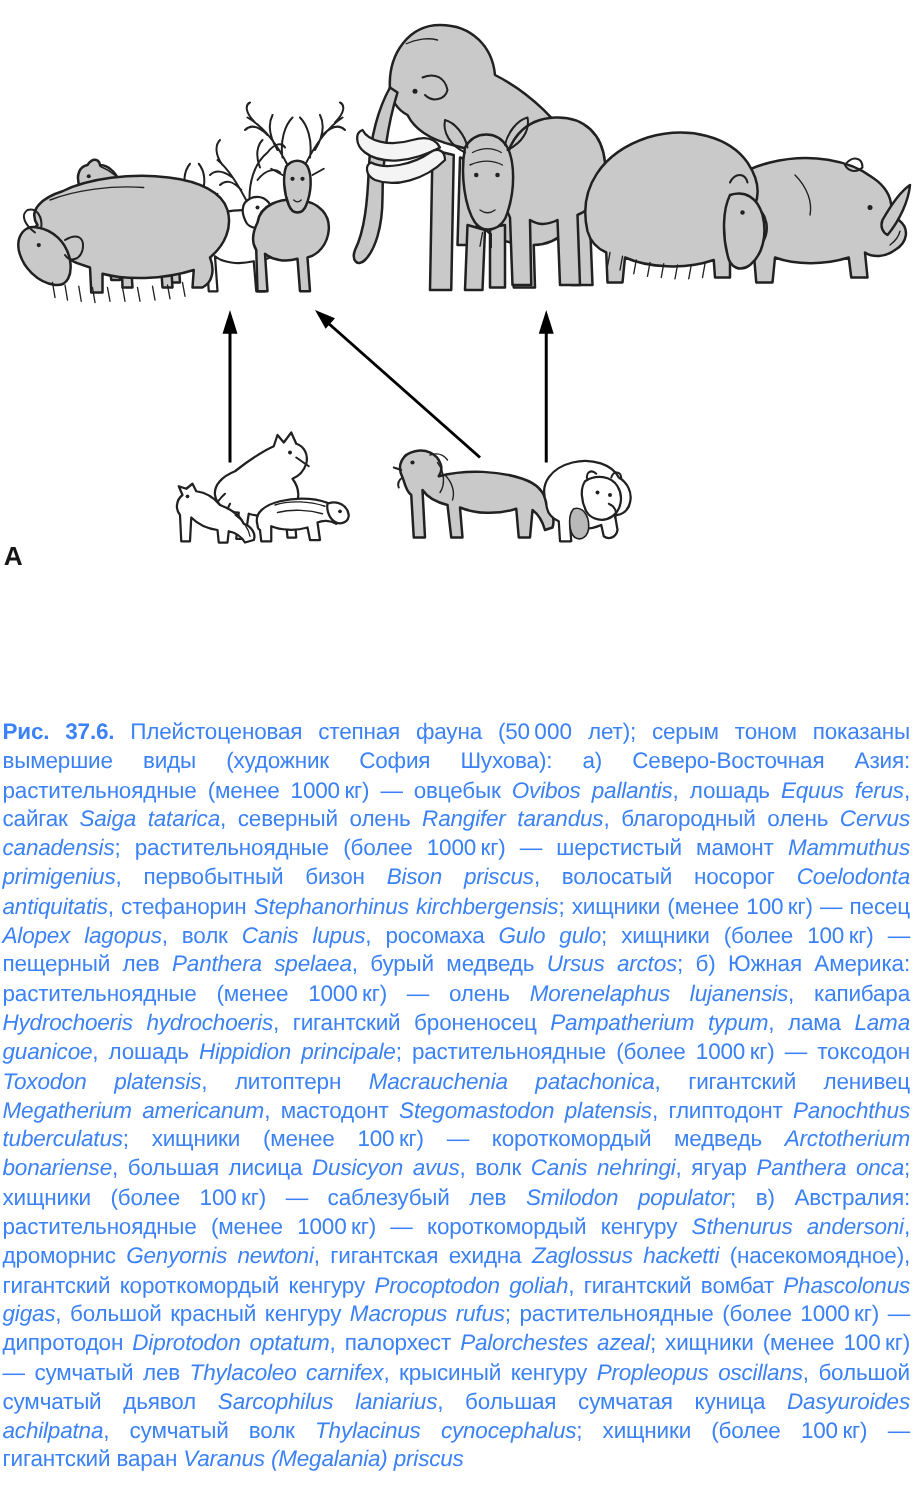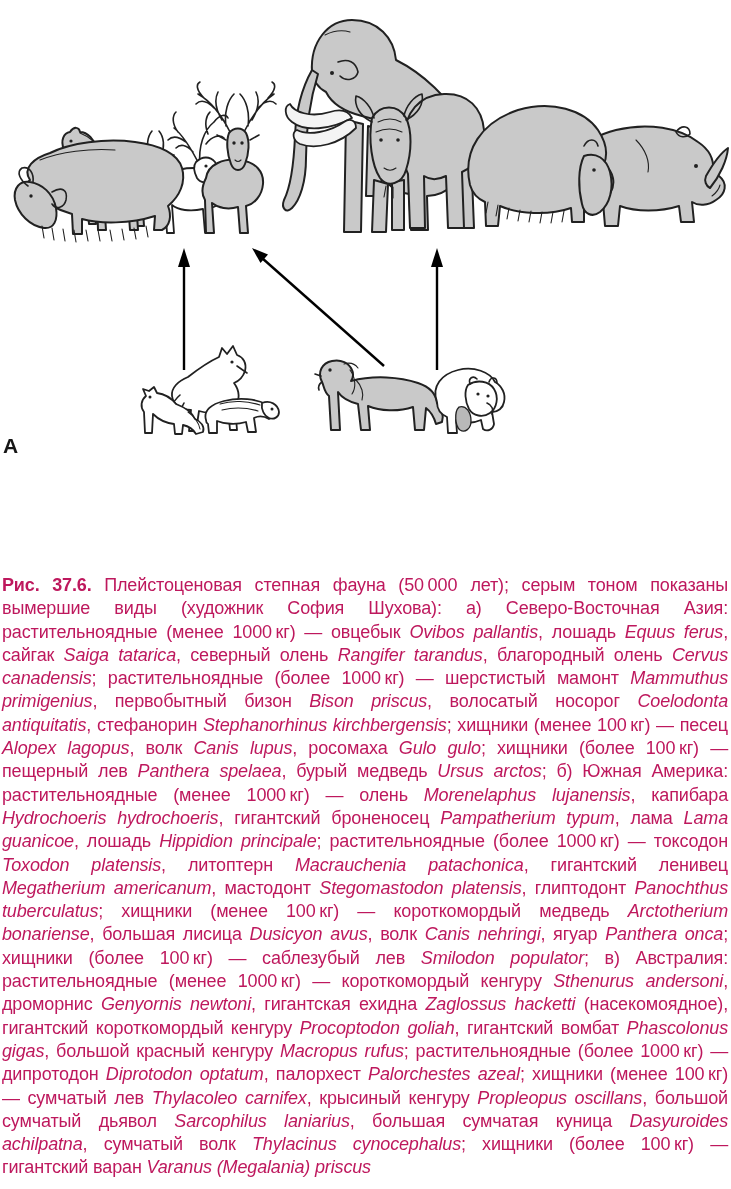--- a/index.html
+++ b/index.html
@@ -23,21 +23,21 @@
   .arrow-head{fill:var(--arrow,#000);stroke:none;}
   .panel-label{
     position:absolute;left:3px;top:434px;
     font-size:21px;font-weight:bold;color:#161616;
   }
   .caption{
     position:absolute;left:2px;right:3px;top:556px;
     font-size:18px;line-height:23.3px;
     text-align:justify;
     letter-spacing:-0.15px;
-    color:#be185d;
+    color:#3b82f6;
   }
   .caption .seg-b{font-weight:bold;}
   .caption .seg-i{font-style:italic;}
 </style>
 </head>
 <body>
 
 <div class="page">
 
   <svg class="figure-svg" width="731" height="470" viewBox="0 0 731 470">

